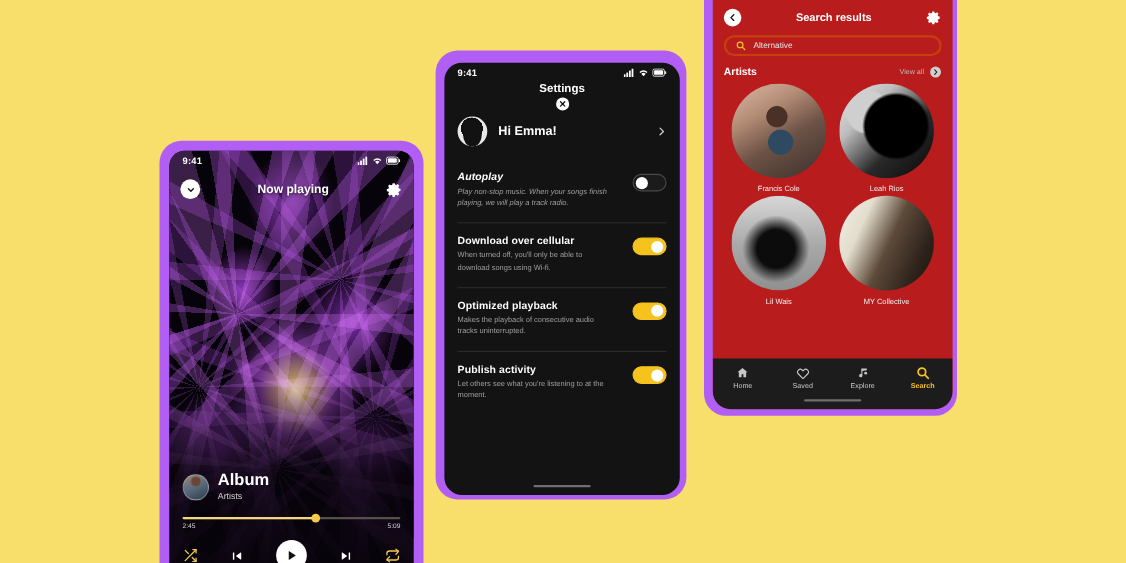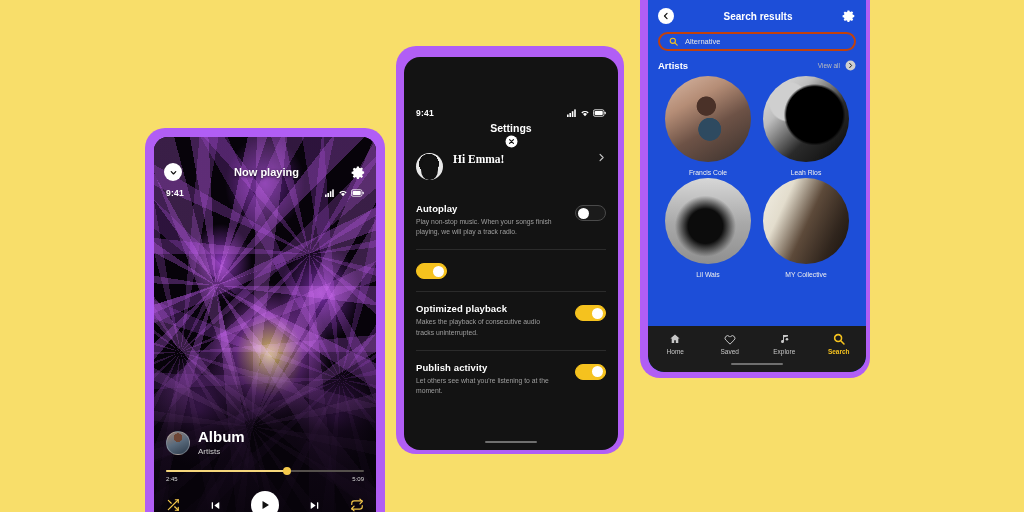--- a/index.html
+++ b/index.html
@@ -21,21 +21,21 @@
     position: absolute;
     background: #121212;
     border-radius: 18px;
     overflow: hidden;
     color: #fff;
   }
   .statusbar {
     height: 18px; display: flex; align-items: center;
     justify-content: space-between;
     padding: 0 12px;
-    font-size: 8.5px; font-weight: bold; letter-spacing: .2px; margin-top: 47px;
+    font-size: 8.5px; font-weight: bold; letter-spacing: .2px;
   }
   .sb-right { display: flex; align-items: center; gap: 3px; }
   .sb-right svg { display: block; }
 
   
   #phone-player { left: 145px; top: 128px; width: 240px; height: 400px; }
   #phone-player .bezel { border-radius: 20px 20px 0 0; }
   #phone-player .screen {
     left: 9px; top: 9px; right: 9px; bottom: 0;
     border-radius: 14px 14px 0 0;
@@ -108,51 +108,51 @@
     display: flex; align-items: center; justify-content: center;
   }
 
   
   #phone-settings { left: 396px; top: 46px; width: 228px; height: 408px; }
   #phone-settings .bezel { border-radius: 20px; }
   #phone-settings .screen { left: 8px; top: 11px; right: 6px; bottom: 4px; border-radius: 16px; background: #131313; }
   .set-head { height: 26px; display: flex; align-items: center; padding: 0 12px; flex-direction: column; }
   .set-head h1 { flex: 1; text-align: center; font-size: 10.5px; font-weight: 700; }
   .close-ico { width: 13px; height: 13px; flex: none; }
-  .profile-row { display: flex; align-items: flex-start; gap: 10px; padding: 5px 12px 12px; font-family: Liberation Serif, serif; }
+  .profile-row { display: flex; align-items: center; gap: 10px; padding: 5px 12px 12px; }
   .avatar {
     width: 27px; height: 27px; border-radius: 50%; flex: none;
     background: radial-gradient(circle at 48% 40%, #111 0 46%, #e8e8e8 47% 100%);
     position: relative; overflow: hidden;
   }
   .avatar::after {
     content: ""; position: absolute; left: 20%; top: 14%; width: 62%; height: 86%;
     border-radius: 50% 50% 45% 45%; background: #121212;
   }
   .greet { flex: 1; font-size: 11.5px; font-weight: 700; }
   .chev { width: 9px; height: 9px; flex: none; }
   .set-list { padding: 0 12px; }
   .set-item { display: flex; align-items: flex-start; gap: 8px; padding: 11px 0 12px; border-top: 1px solid #2b2b2b; }
-  .set-item:first-child { border-top: none; }
+  .set-item:first-child { border-top: none; font-style: italic; }
   .set-text { flex: 1; }
   .set-label { font-size: 9.5px; font-weight: 700; letter-spacing: .1px; }
   .set-desc { font-size: 6.8px; color: #9e9e9e; line-height: 1.5; margin-top: 3px; max-width: 142px; }
   .toggle {
     width: 31px; height: 16px; border-radius: 9px; flex: none; margin-top: 2px;
     position: relative; background: #1b1b1b; border: 1px solid #4a4a4a;
   }
   .toggle .knob { position: absolute; top: 1.5px; left: 2px; width: 11px; height: 11px; border-radius: 50%; background: #fff; }
   .toggle.on { background: #F5C21E; border-color: #F5C21E; }
   .toggle.on .knob { left: auto; right: 2px; }
   .home-ind { position: absolute; bottom: 7px; left: 50%; transform: translateX(-50%); width: 52px; height: 2.5px; border-radius: 2px; background: #6f6f6f; }
 
   
   #phone-search { left: 640px; top: 0px; width: 230px; height: 378px; }
   #phone-search .bezel { border-radius: 0 0 20px 20px; }
-  #phone-search .screen { left: 8px; top: 0; right: 4px; bottom: 6px; border-radius: 0 0 16px 16px; background: #1d4ed8; }
+  #phone-search .screen { left: 8px; top: 0; right: 4px; bottom: 6px; border-radius: 0 0 16px 16px; background: #b91c1c; }
   .sr-head { height: 32px; display: flex; align-items: center; padding: 0 10px; }
   .sr-head h1 { flex: 1; text-align: center; font-size: 10px; font-weight: 700; }
   .back-btn { width: 16px; height: 16px; border-radius: 50%; background: #fff; display: flex; align-items: center; justify-content: center; flex: none; }
   .searchbar {
     margin: 0 10px; height: 19px; border: 2px solid #c2410c; border-radius: 11px;
     display: flex; align-items: center; gap: 7px; padding: 0 9px;
   }
   .searchbar .q { font-size: 7.5px; color: #e6e6e6; }
   .sec-head { display: flex; align-items: center; padding: 9px 10px 5px; }
   .sec-head .t { flex: 1; font-size: 9.5px; font-weight: 700; }
@@ -341,20 +341,24 @@
         <div class="set-text">
           <div class="set-label">Autoplay</div>
           <div class="set-desc">Play non-stop music. When your songs finish playing, we will play a track radio.</div>
         </div>
         <div class="toggle">
             <span class="knob"></span>
           </div>
       </div>
 
       <div class="set-item">
+        <div class="set-text">
+          <div class="set-label">Download over cellular</div>
+          <div class="set-desc">When turned off, you'll only be able to download songs using Wi-fi.</div>
+        </div>
         <div class="toggle on">
             <span class="knob"></span>
           </div>
       </div>
 
 
       <div class="set-item">
         <div class="set-text">
           <div class="set-label">Optimized playback</div>
           <div class="set-desc">Makes the playback of consecutive audio tracks uninterrupted.</div>

